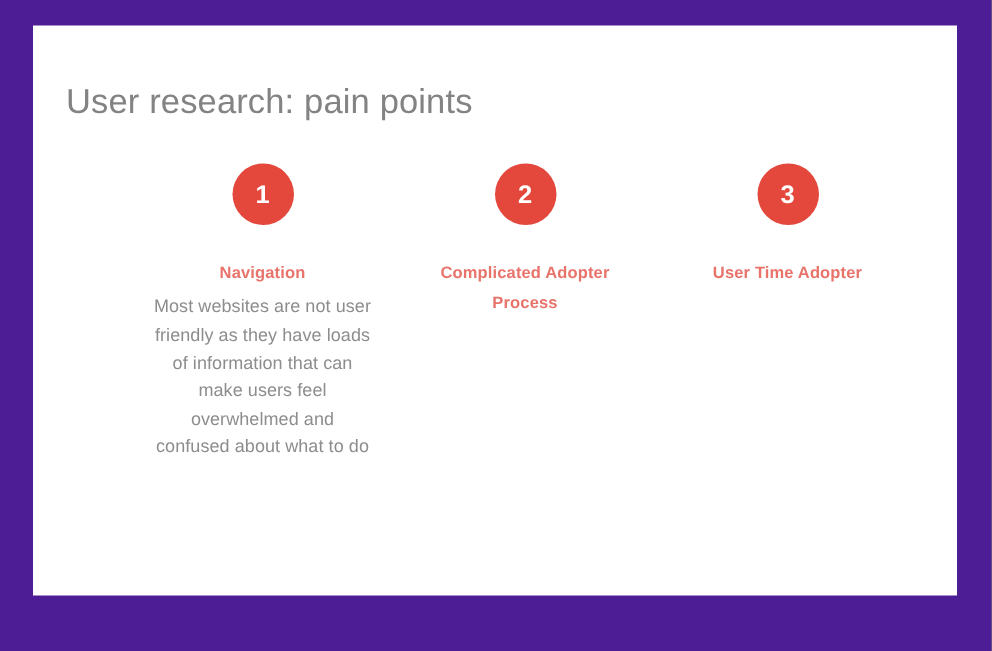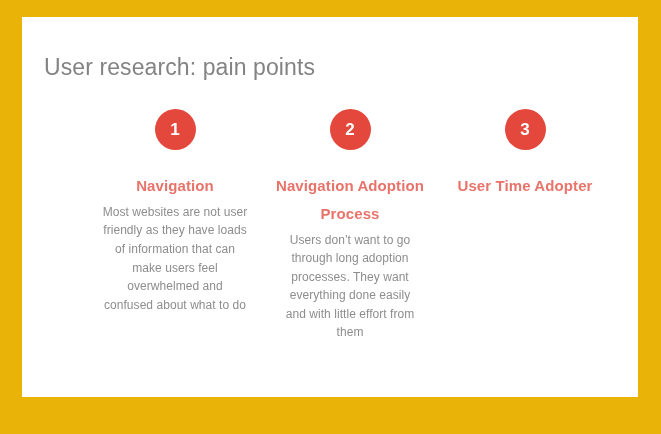--- a/index.html
+++ b/index.html
@@ -10,21 +10,21 @@
     width: 661px;
     height: 434px;
     background: #000000;
     font-family: "Liberation Sans", sans-serif;
     overflow: hidden;
   }
   #frame {
     position: relative;
     width: 661px;
     height: 434px;
-    background: #eab308;
+    background: #4c1d95;
   }
   #slide-card {
     position: absolute;
     left: 22px;
     top: 17px;
     width: 616px;
     height: 380px;
     background: #ffffff;
     box-sizing: border-box;
     overflow: hidden;
@@ -65,21 +65,21 @@
     font-size: 17px;
     font-weight: 700;
     display: flex;
     align-items: center;
     justify-content: center;
     line-height: 1;
   }
   .col-heading {
     margin-top: 22px;
     color: #e8736a;
-    font-size: 15px;
+    font-size: 11px;
     font-weight: 700;
     line-height: 1.85;
     letter-spacing: 0.1px;
   }
   .col-body {
     margin-top: 3px;
     color: #8d8d8d;
     font-size: 12px;
     font-weight: 400;
     line-height: 1.55;
@@ -100,22 +100,21 @@
     <div id="columns">
 
       <div class="column col-1">
         <div class="badge">1</div>
         <div class="col-heading">Navigation</div>
         <div class="col-body">Most websites are not user friendly as they have loads of information that can make users feel overwhelmed and confused about what to do</div>
       </div>
 
       <div class="column col-2">
         <div class="badge">2</div>
-        <div class="col-heading">Navigation Adoption Process</div>
-        <div class="col-body">Users don’t want to go through long adoption processes. They want everything done easily and with little effort from them</div>
+        <div class="col-heading">Complicated Adopter Process</div>
       </div>
 
       <div class="column col-3">
         <div class="badge">3</div>
         <div class="col-heading">User Time Adopter</div>
       </div>
 
     </div>
   </div>
 </div>

